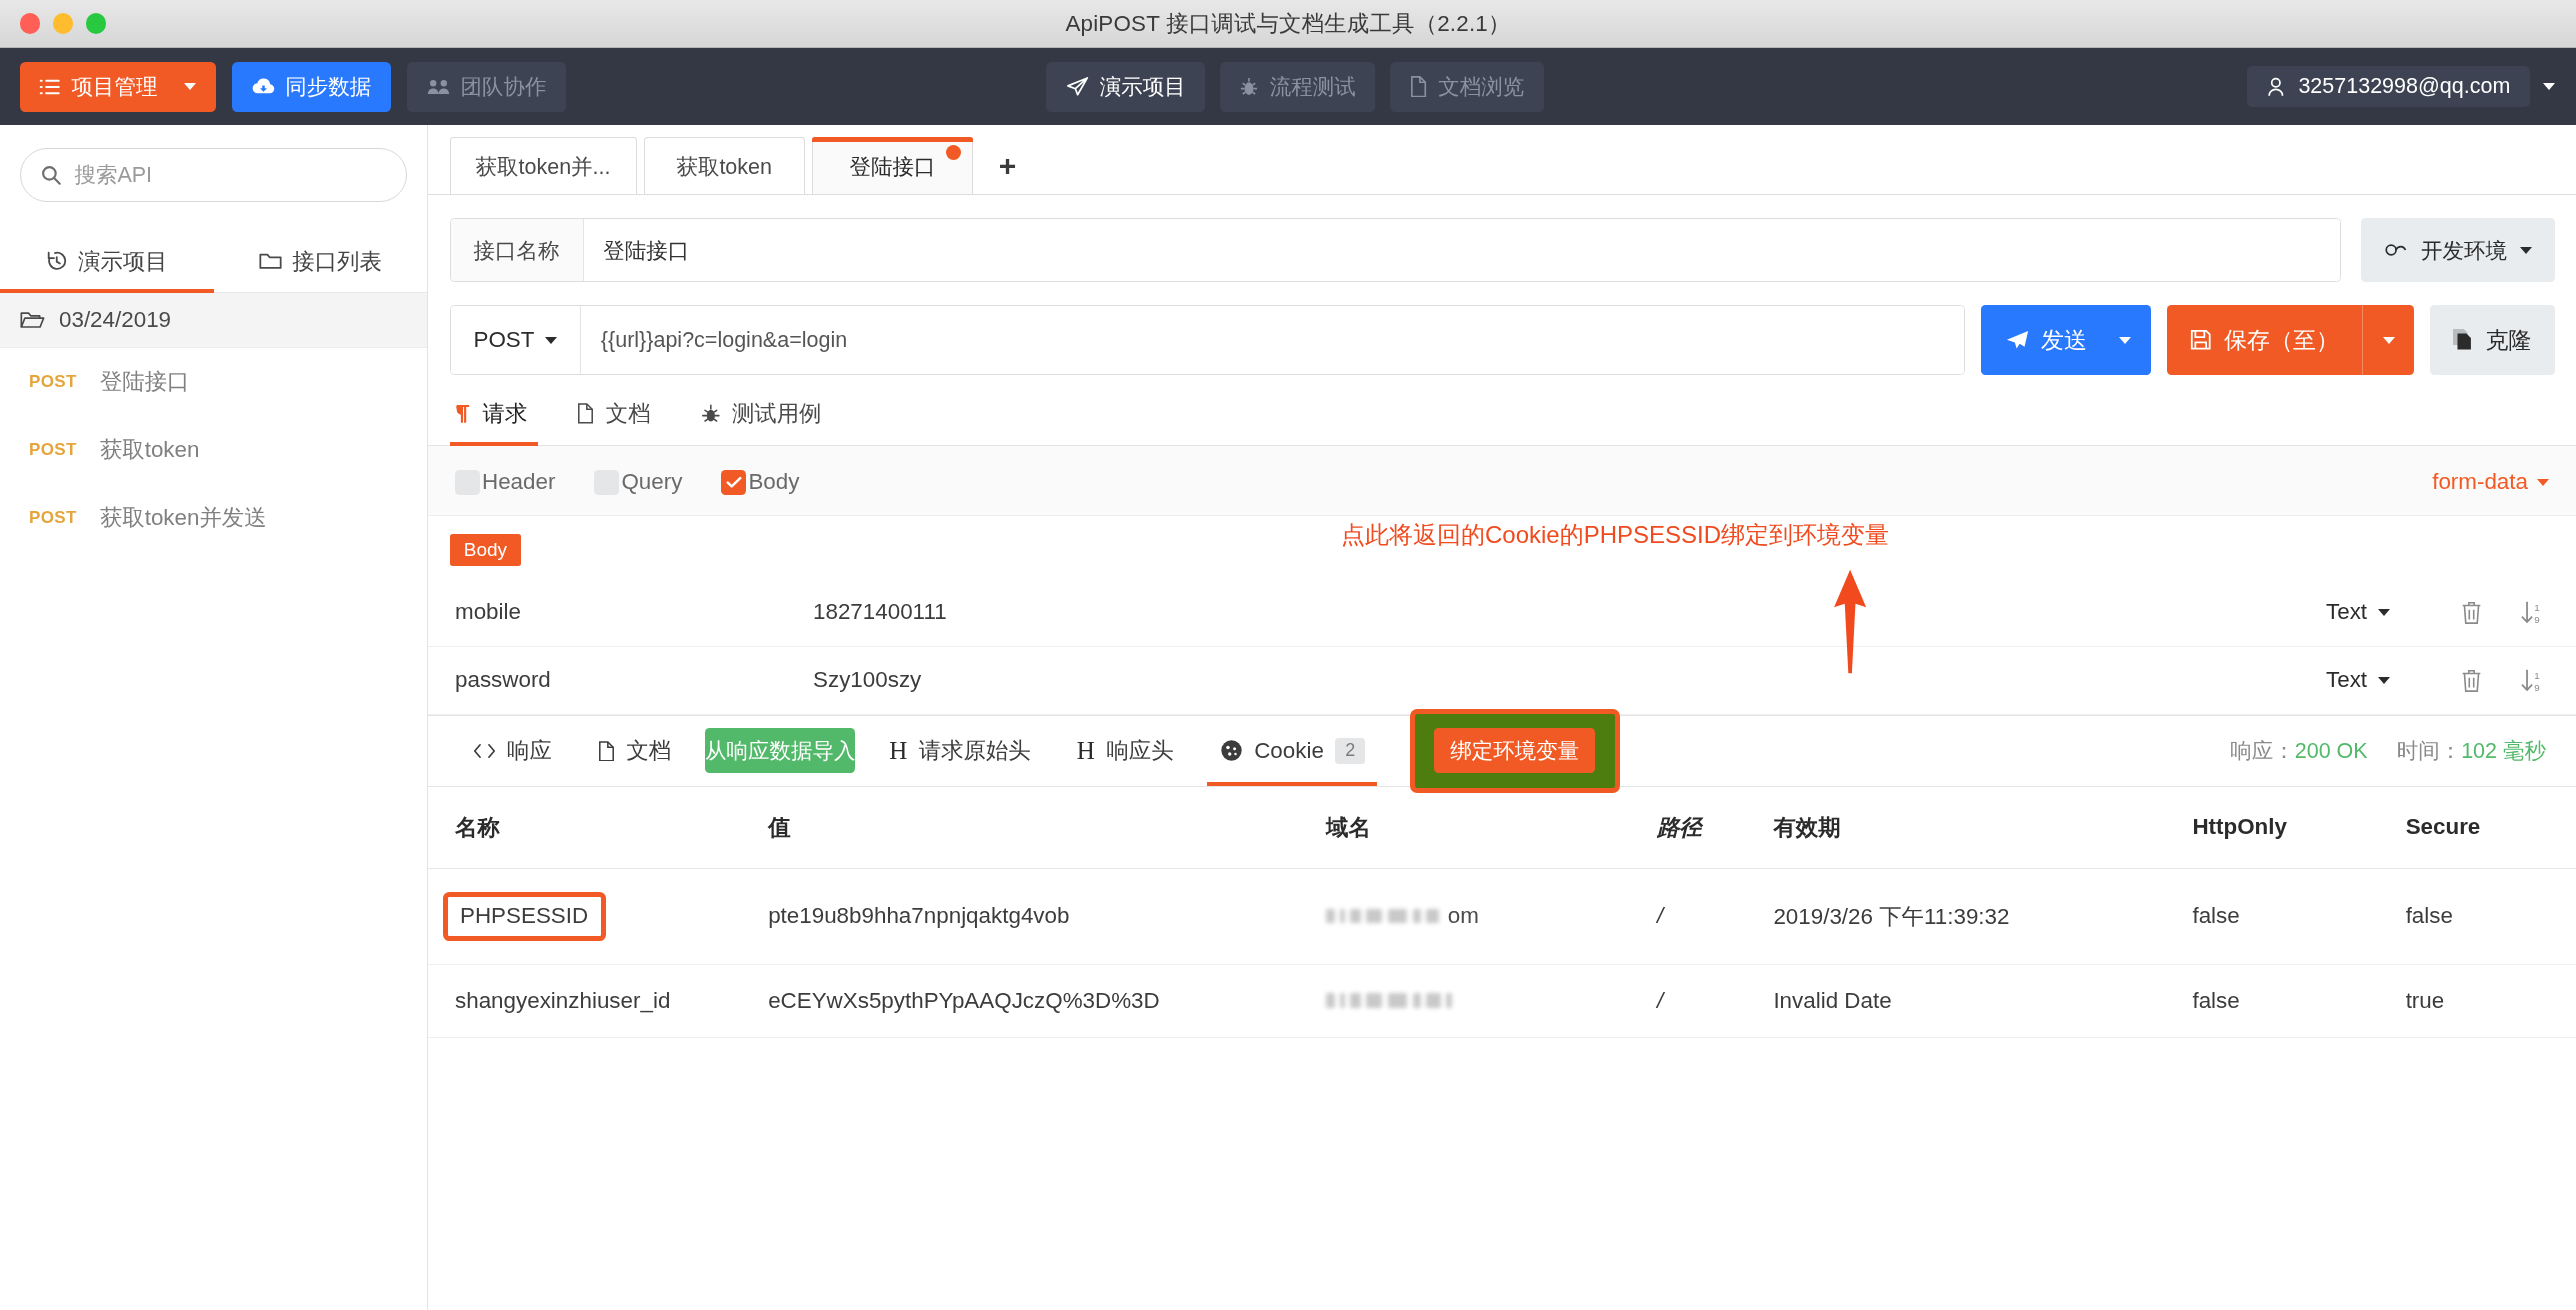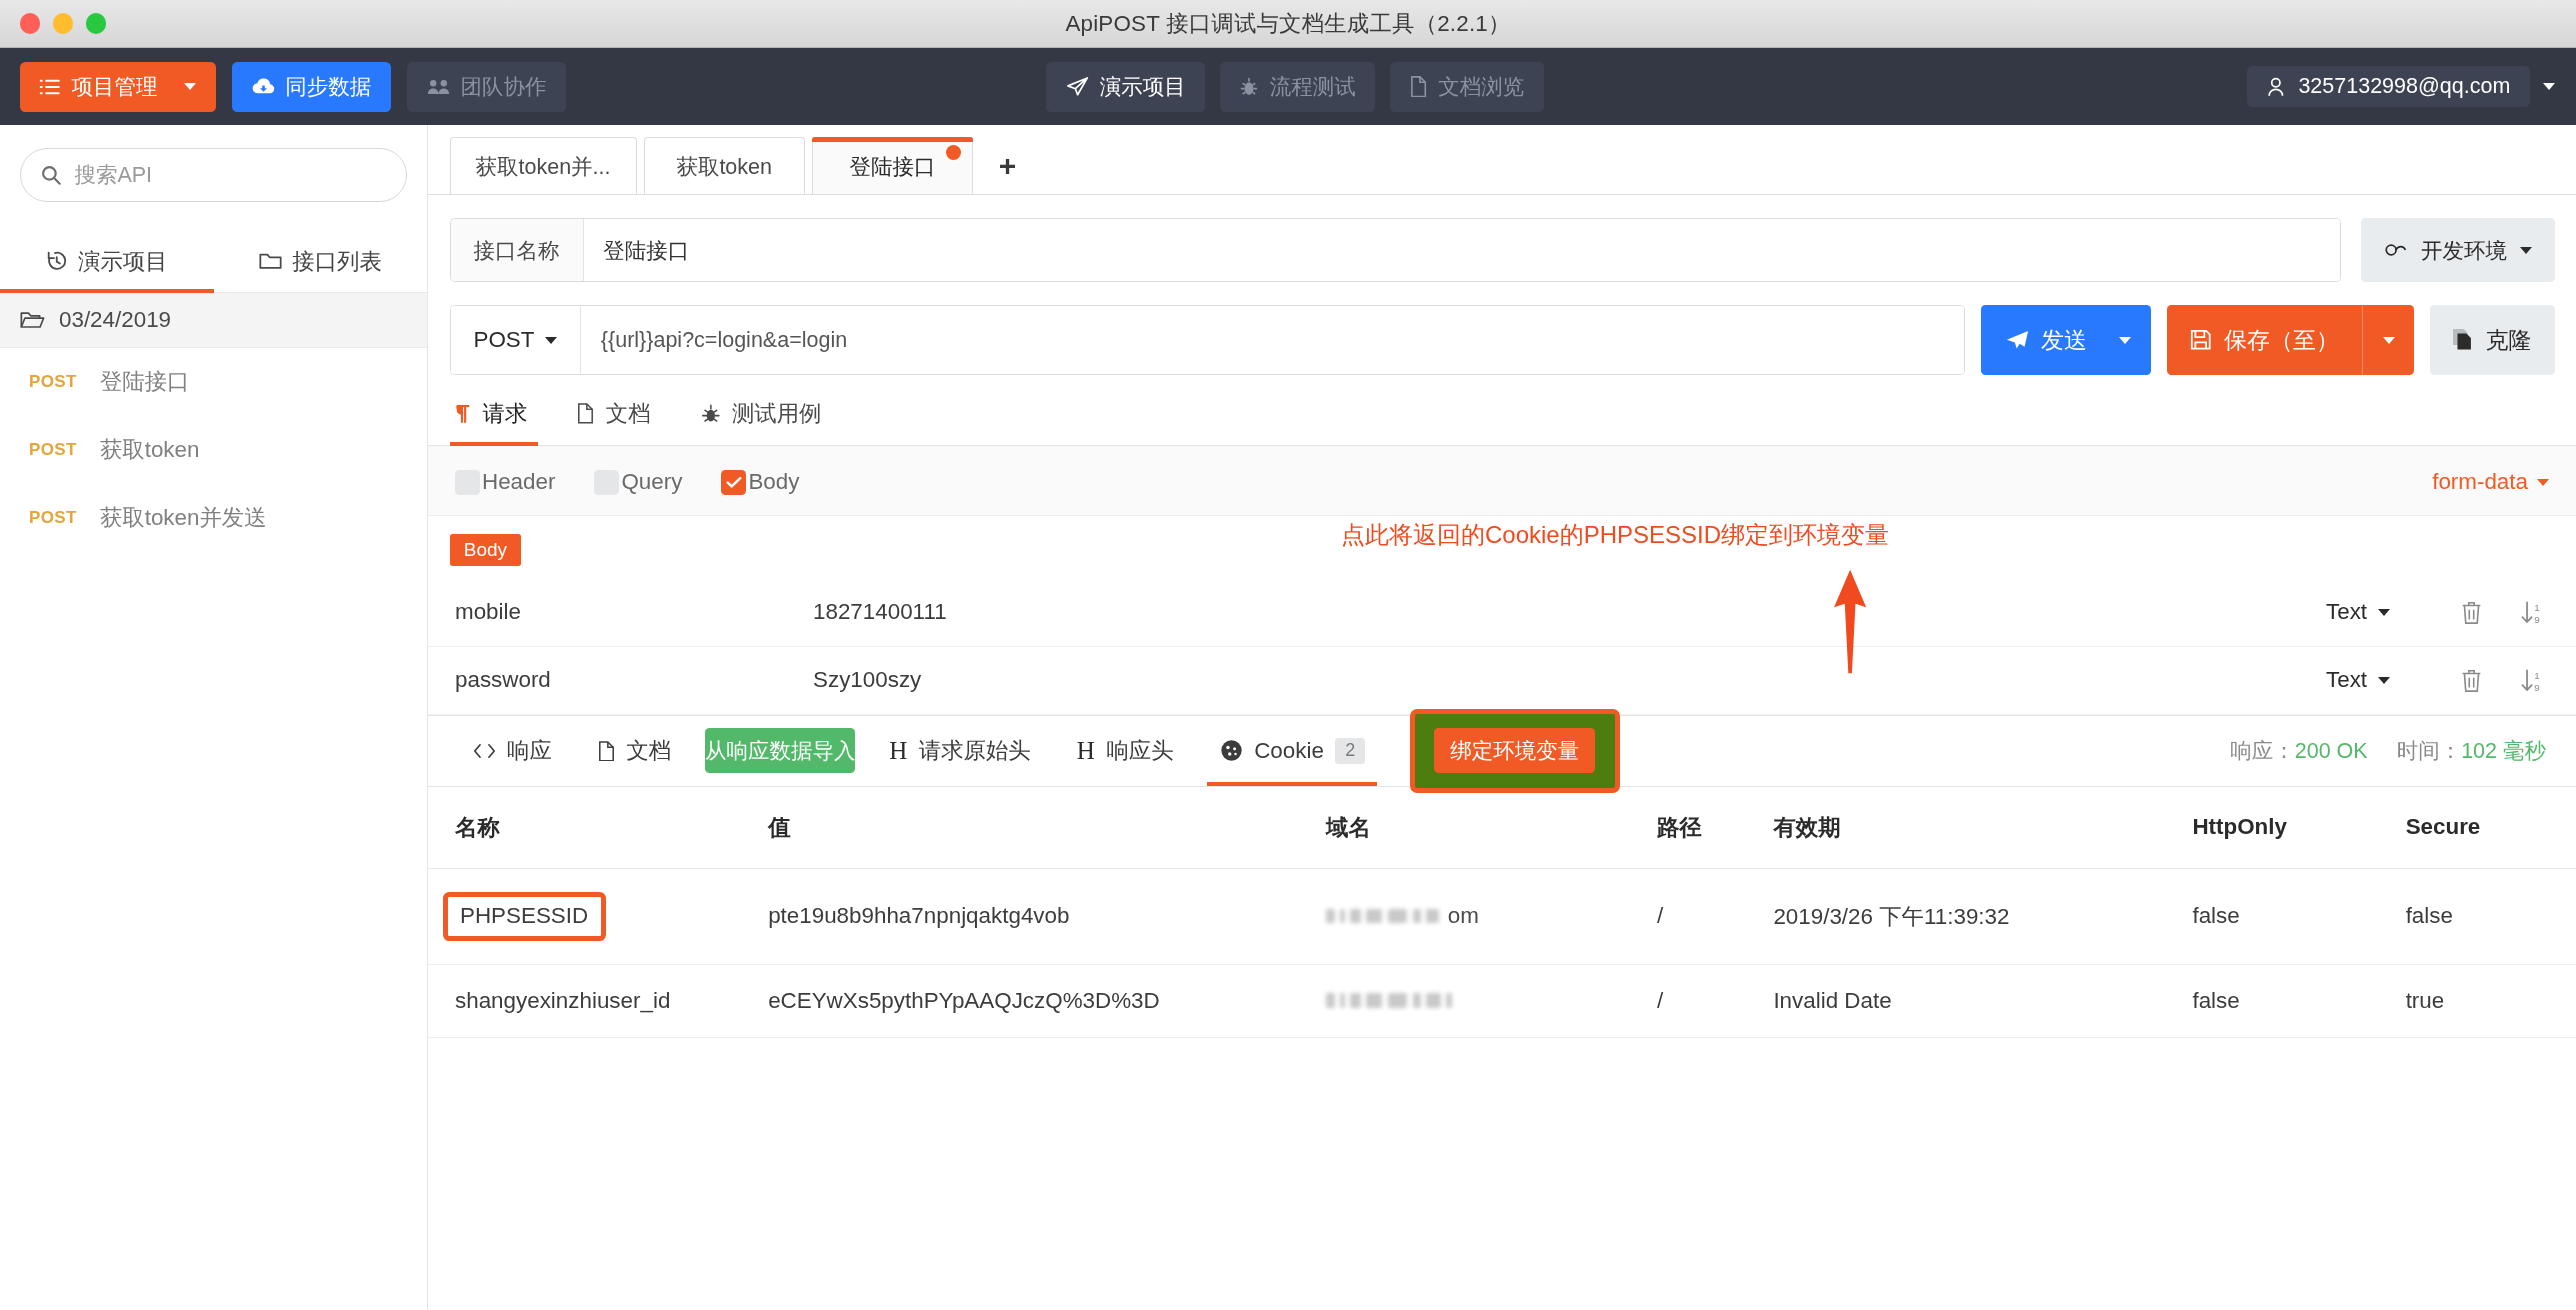--- a/index.html
+++ b/index.html
@@ -302,21 +302,21 @@
     text-align: left; font-size: 22.4px; color: #2b2b2b; font-weight: bold;
     padding: 25px 0 25px 0; border-bottom: 0.9px solid #e8e8e8;
   }
   .ck-table td {
     font-size: 22.4px; color: #3c3c3c; padding: 23px 0;
     border-bottom: 0.9px solid #efefef;
   }
   .c-name { width: 349px; padding-left: 27px !important; }
   .c-val  { width: 573px; }
   .c-dom  { width: 349px; }
-  .c-path { width: 125px; }
+  .c-path { width: 125px; font-style: italic; }
   .c-exp  { width: 448px; }
   .c-http { width: 224px; }
   .c-sec  { width: 179px; }
   .highlight-name {
     display: inline-block; border: 5.4px solid #f15a24; border-radius: 6.3px;
     padding: 6.3px 12.5px; margin-left: -12.5px;
   }
   .blurdomain { display: inline-flex; align-items: center; gap: 0; }
   .blurdomain span {
     display: inline-block; height: 14.3px; background: #c9c9c9;

